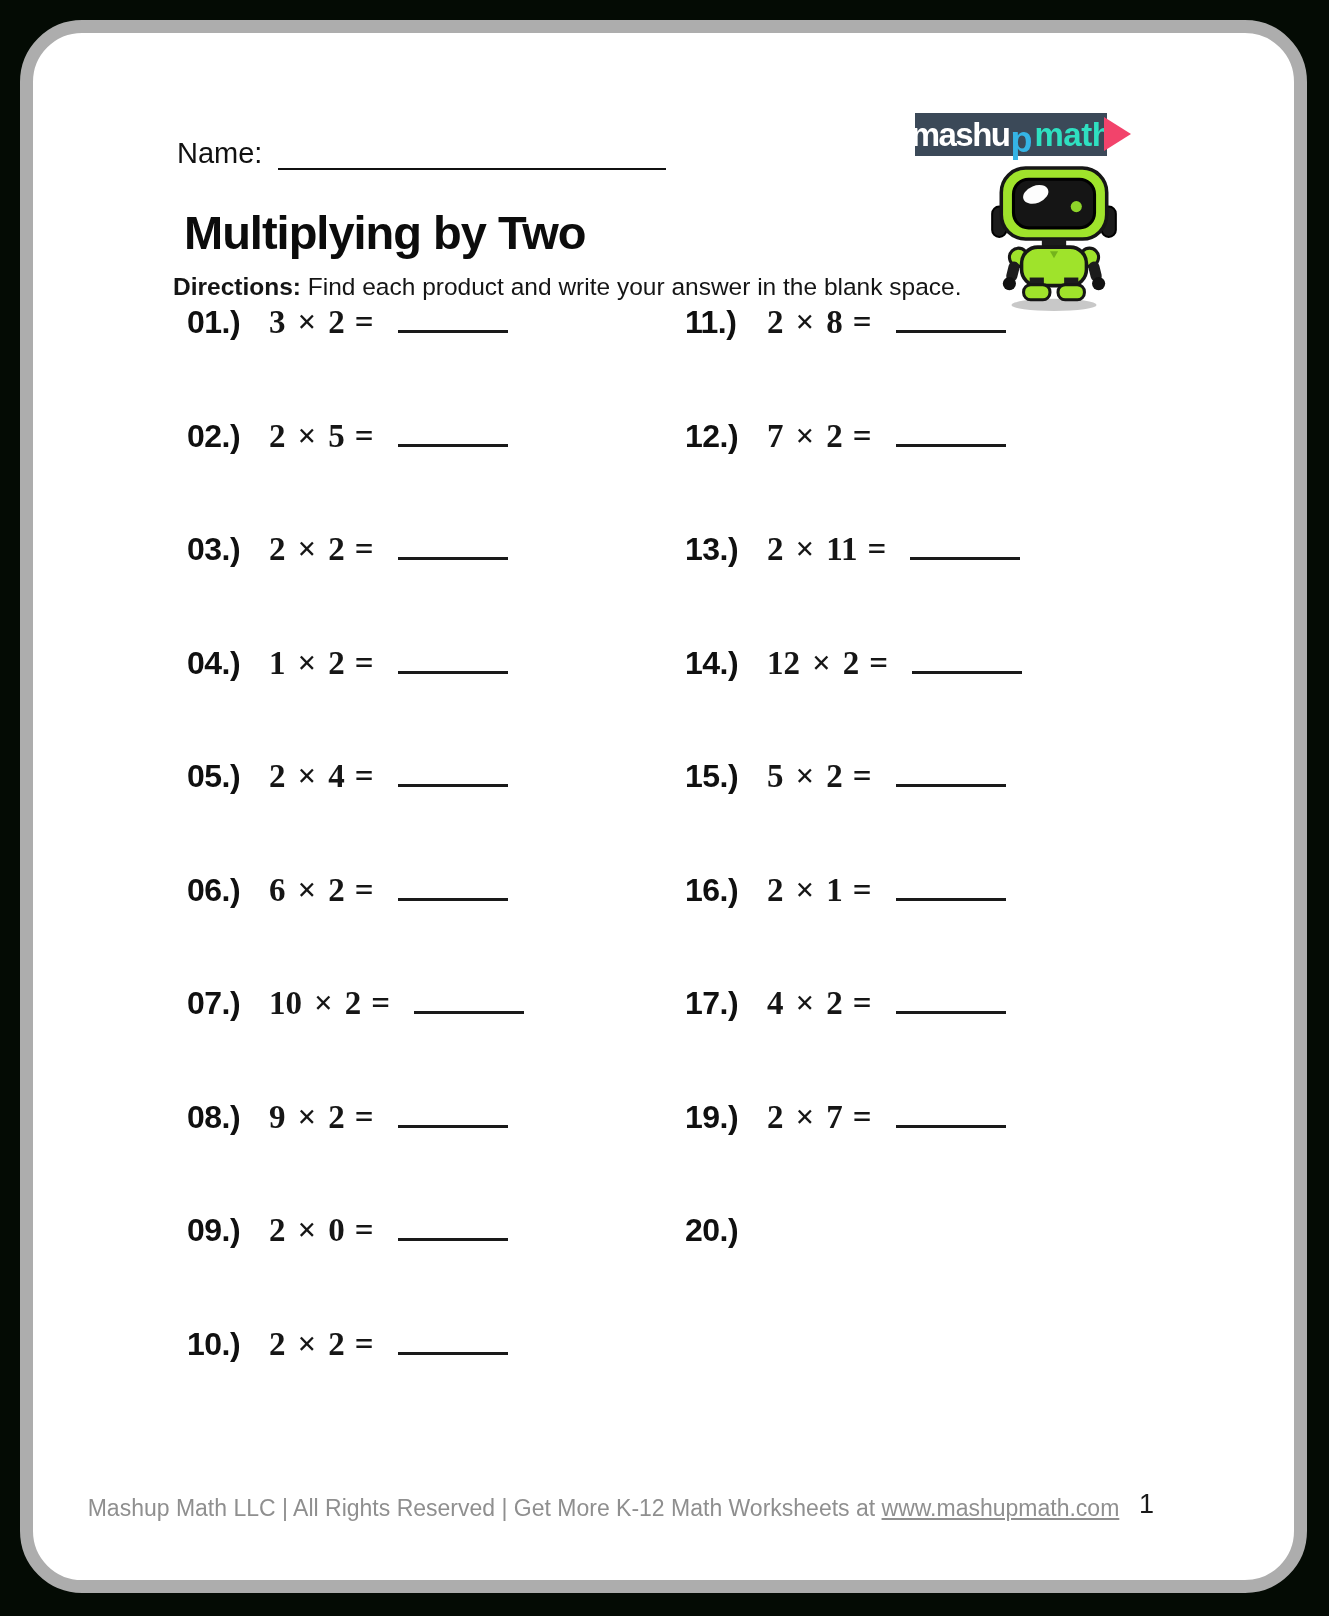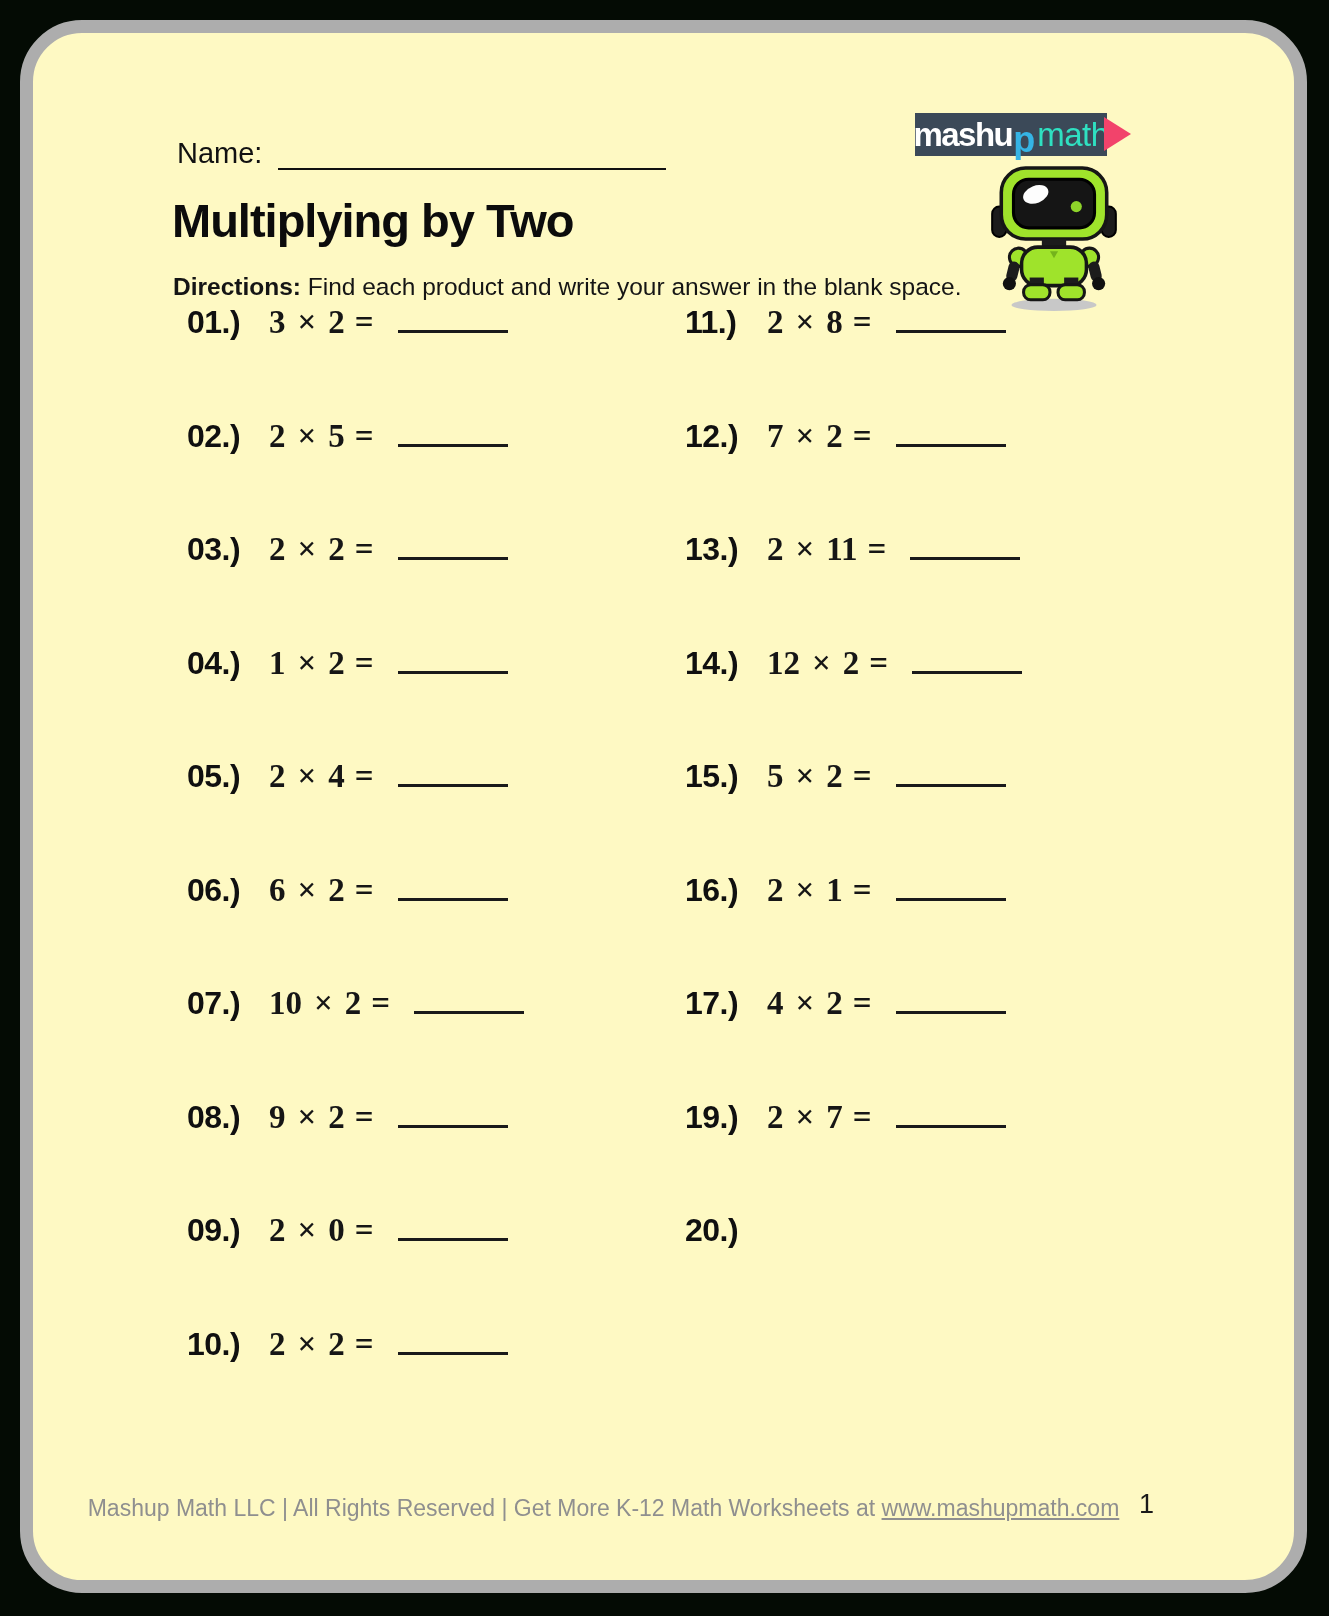--- a/index.html
+++ b/index.html
@@ -5,54 +5,54 @@
   html,body{margin:0;padding:0;}
   body{
     width:1329px;height:1616px;position:relative;
     background:#040b04;
     font-family:"Liberation Sans",sans-serif;
     color:#141414;
     overflow:hidden;
   }
   .card{
     position:absolute;left:20px;top:20px;right:22px;bottom:23px;
-    background:#fef9c3;
+    background:#ffffff;
     border:13px solid #adadad;
     border-radius:62px;
   }
   
   .name-row{
     position:absolute;left:144px;top:104px;
     display:flex;align-items:flex-end;
     font-size:29px;color:#111;
   }
   .name-line{
     display:inline-block;width:388px;height:26px;
     border-bottom:2.5px solid #111;margin-left:16px;
   }
   .title{
-    position:absolute;left:139px;top:160px;margin:0;
+    position:absolute;left:139px;top:160px;margin:12px;
     font-size:47px;font-weight:800;letter-spacing:-1px;color:#0c0c0c;
     line-height:1.2;
   }
   .directions{
     position:absolute;left:140px;top:240px;margin:0;
     font-size:24.5px;color:#151515;
   }
   .directions b{font-weight:700;}
   
   .logo{
     position:absolute;left:882px;top:80px;width:192px;height:43px;
     background:#3b4958;
     display:flex;align-items:center;justify-content:center;
     font-size:33px;line-height:1;white-space:nowrap;
   }
   .logo-mashu{color:#ffffff;font-weight:800;letter-spacing:-1.5px;}
   .logo-p{color:#35b4e5;font-weight:800;position:relative;top:5px;font-size:36px;margin-left:1px;}
-  .logo-math{color:#2fe0c1;font-weight:400;letter-spacing:-0.5px;margin-left:2px;}
+  .logo-math{color:#2fe0c1;font-weight:700;letter-spacing:-0.5px;margin-left:2px;}
   .logo-triangle{
     position:absolute;right:-24px;top:4px;width:0;height:0;
     border-left:27px solid #f2436b;
     border-top:17px solid transparent;
     border-bottom:17px solid transparent;
   }
   .robot{position:absolute;left:957px;top:131px;width:128px;height:148px;}
   
   .problems{
     position:absolute;left:154px;top:271px;

